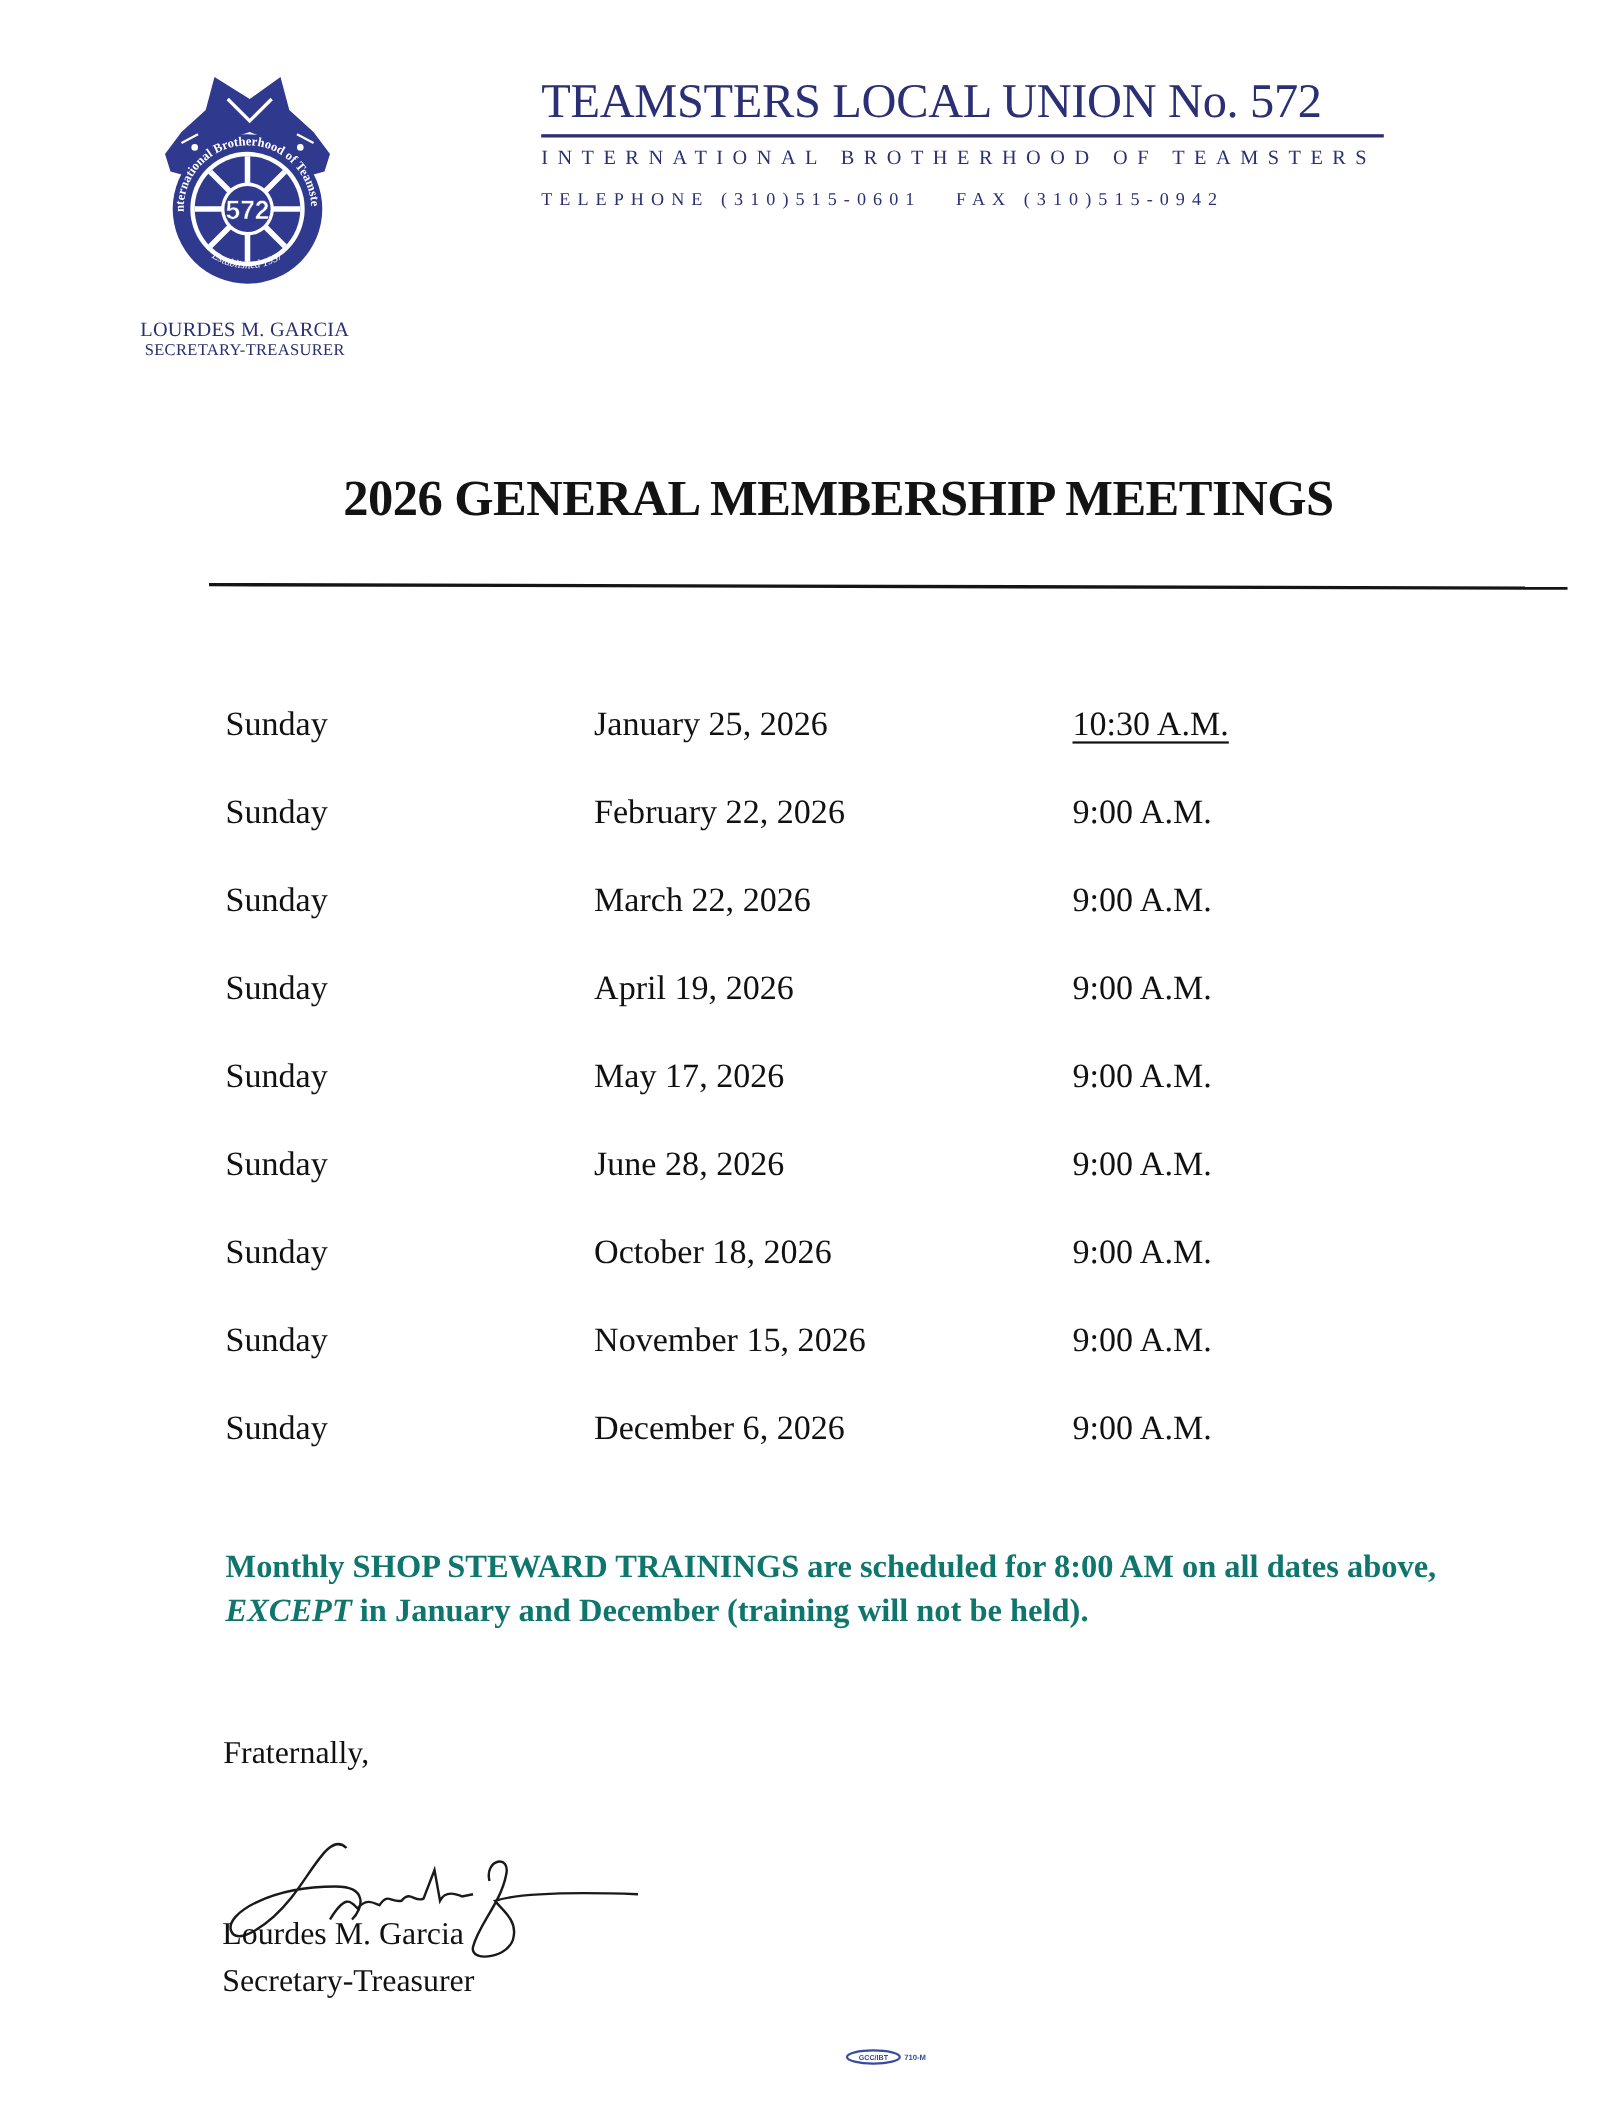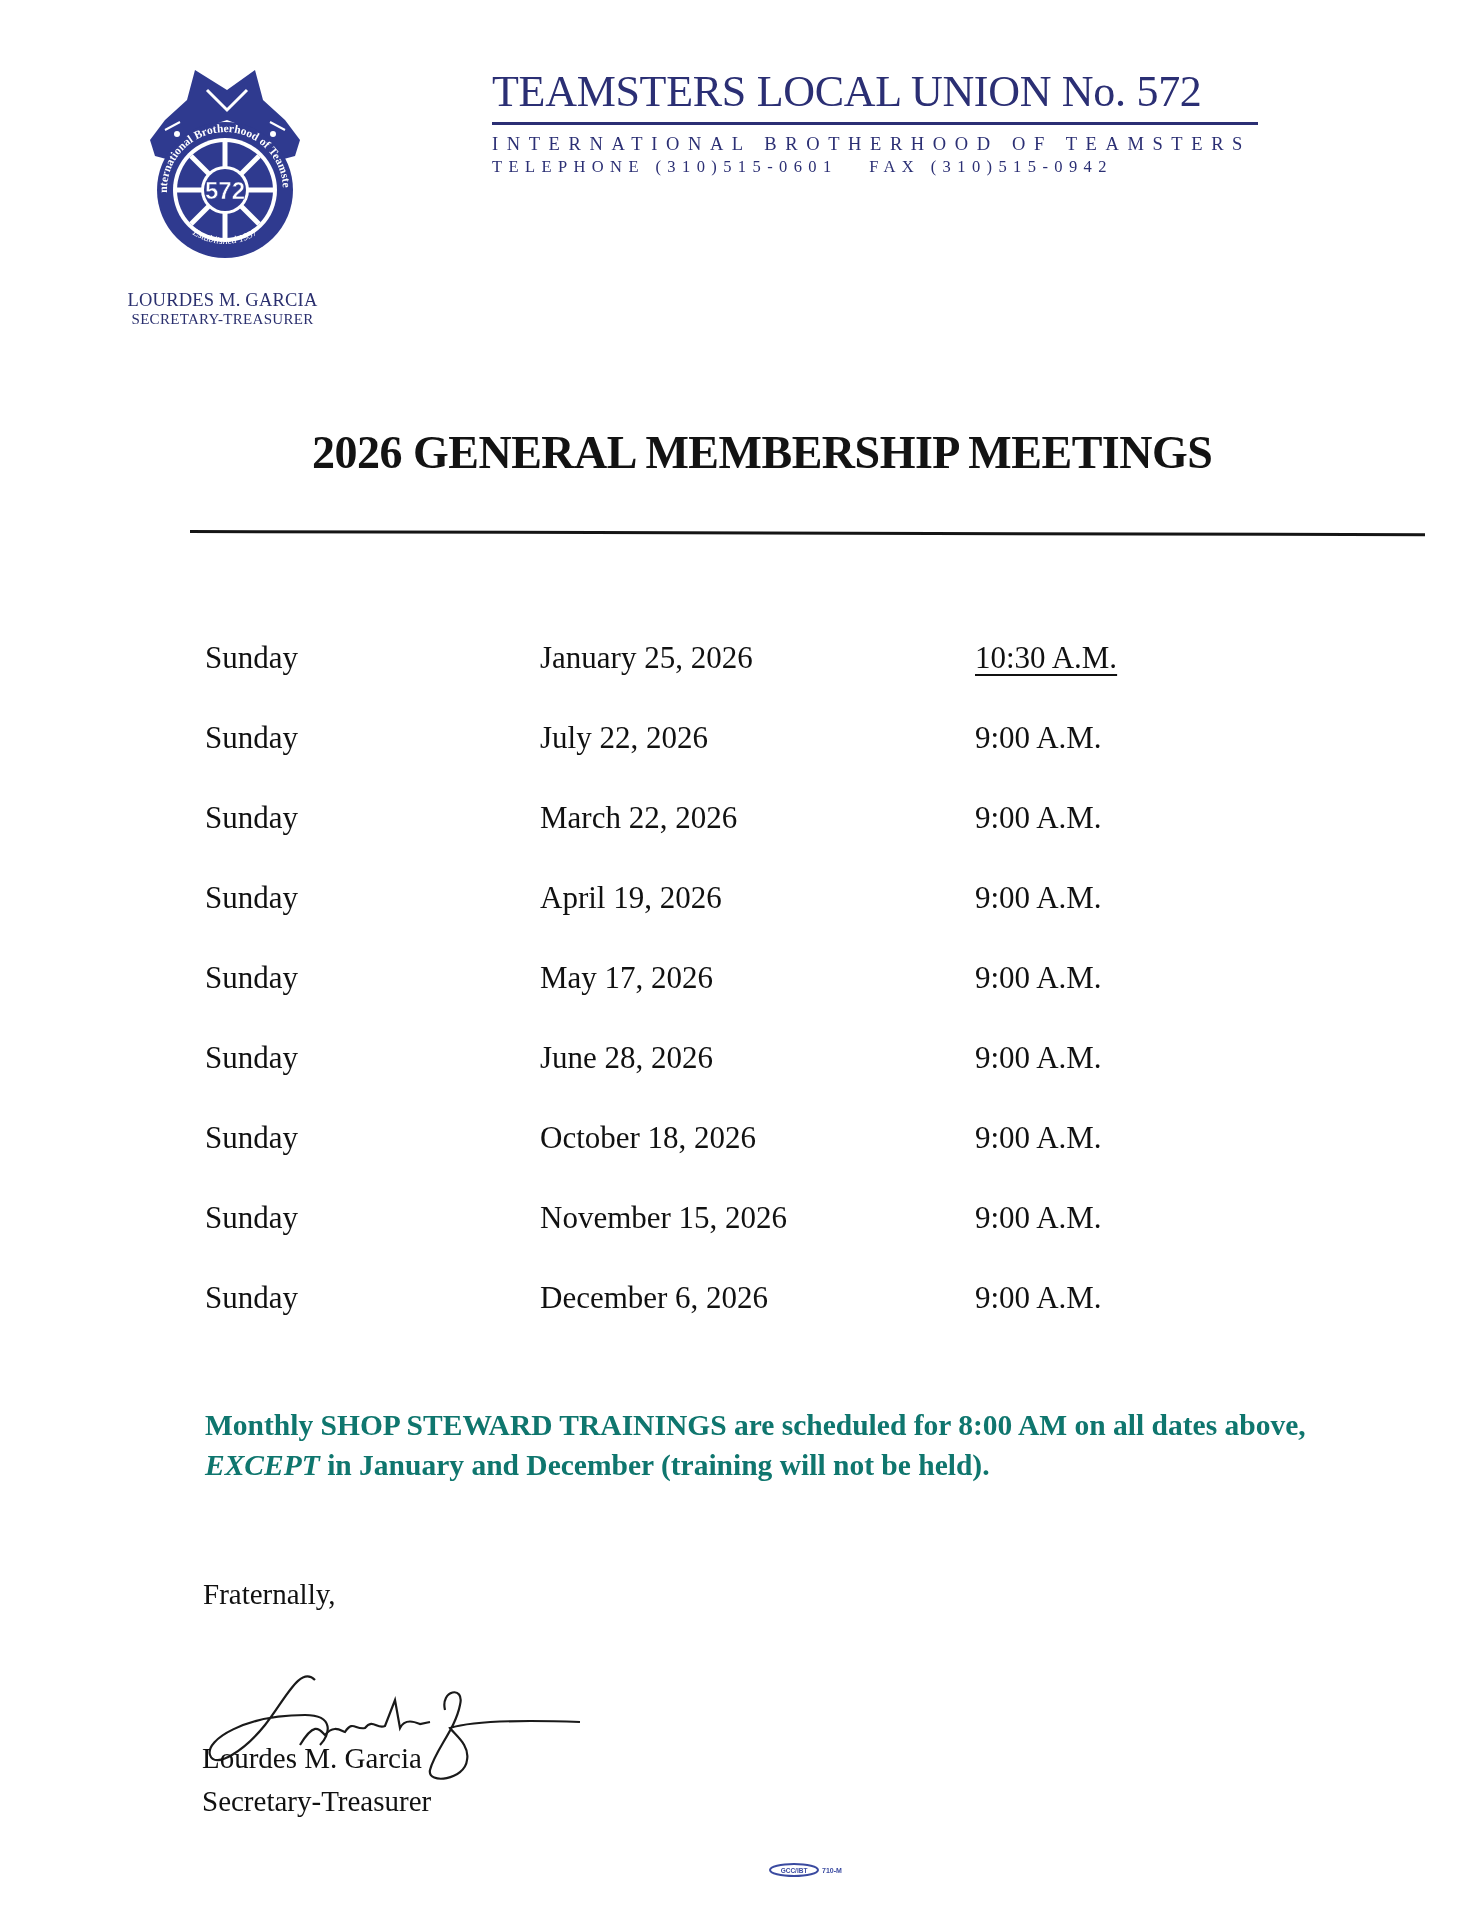--- a/index.html
+++ b/index.html
@@ -9,21 +9,21 @@
     .sender { position: absolute; left: 100px; top: 290px; width: 245px; text-align: center; color: #2a2f6e; line-height: 1.15; }
     .sender-name { font-size: 18.5px; letter-spacing: 0.2px; }
     .sender-title { font-size: 15px; letter-spacing: 0.3px; }
 
     .letterhead { position: absolute; left: 492px; top: 70px; width: 766px; color: #2b2f74; }
     .lh-title { font-size: 44px; line-height: 1; letter-spacing: -0.3px; white-space: nowrap; }
     .lh-rule { height: 3px; background: #2b2f74; margin-top: 8px; margin-bottom: 8px; }
     .lh-sub1 { font-size: 25px; letter-spacing: 5.4px; white-space: nowrap; line-height: 1.15; }
     .lh-sub2 { font-size: 18.5px; letter-spacing: 8.6px; white-space: nowrap; margin-top: 3px; line-height: 1.2; }
     .lh-addr { font-size: 16.5px; white-space: nowrap; margin-top: 4px; letter-spacing: 0.05px; line-height: 1.2; }
-    .lh-phone { font-size: 16.5px; letter-spacing: 6.4px; white-space: nowrap; margin-top: 2px; line-height: 1.2; }
+    .lh-phone { font-size: 16.5px; letter-spacing: 6.4px; white-space: nowrap; margin-top: 16px; line-height: 1.2; }
 
     .doc-title { position: absolute; left: 312px; top: 426px; font-size: 46px; font-weight: bold; white-space: nowrap; letter-spacing: -0.5px; color: #131313; }
     .doc-rule { position: absolute; left: 190px; top: 530px; width: 1235px; height: 3px; background: #151515; transform: rotate(0.15deg); transform-origin: left center; }
 
     .schedule { position: absolute; left: 205px; top: 640px; width: 1000px; }
     .row { position: relative; height: 80px; font-size: 31px; }
     .row span { position: absolute; top: 0; white-space: nowrap; }
     .c-day { left: 0; }
     .c-date { left: 335px; }
     .c-time { left: 770px; }
@@ -88,21 +88,21 @@
 <div class="doc-rule"></div>
 
 <div class="schedule">
   <div class="row">
     <span class="c-day">Sunday</span>
     <span class="c-date">January 25, 2026</span>
     <span class="c-time ul">10:30 A.M.</span>
   </div>
   <div class="row">
     <span class="c-day">Sunday</span>
-    <span class="c-date">July 22, 2026</span>
+    <span class="c-date">February 22, 2026</span>
     <span class="c-time">9:00 A.M.</span>
   </div>
   <div class="row">
     <span class="c-day">Sunday</span>
     <span class="c-date">March 22, 2026</span>
     <span class="c-time">9:00 A.M.</span>
   </div>
   <div class="row">
     <span class="c-day">Sunday</span>
     <span class="c-date">April 19, 2026</span>

